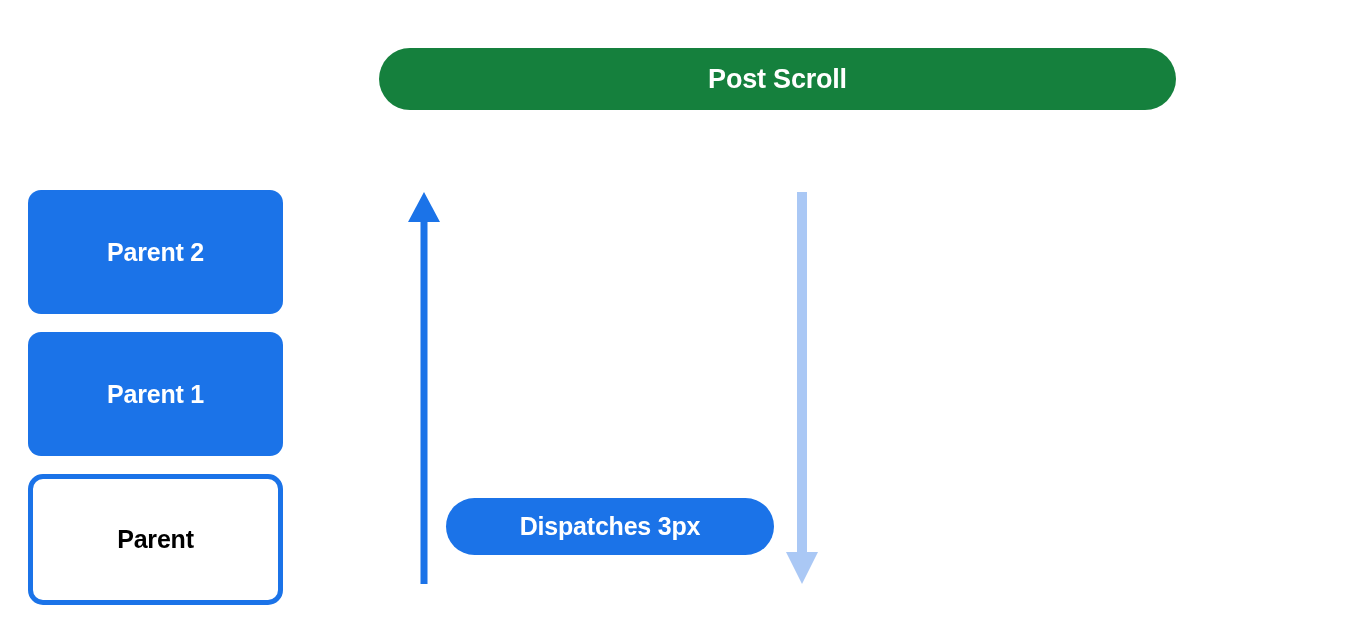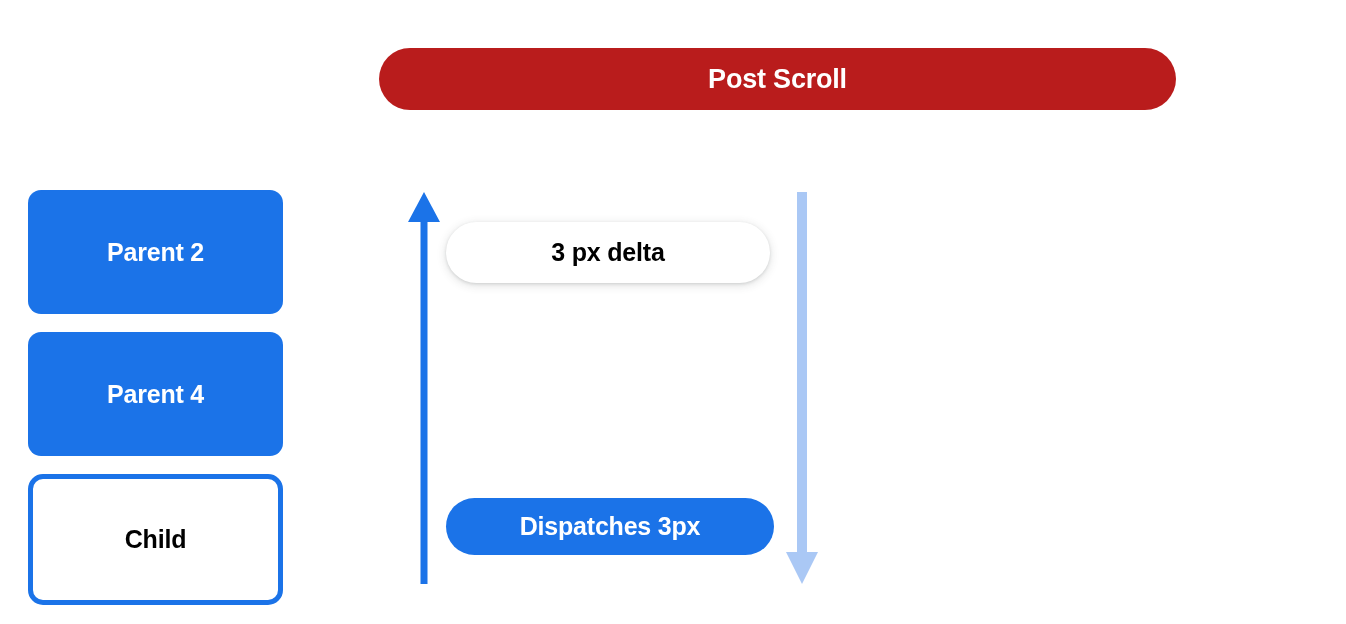--- a/index.html
+++ b/index.html
@@ -21,21 +21,21 @@
     inset: 0;
   }
 
   
   .header-pill {
     position: absolute;
     left: 379px;
     top: 48px;
     width: 797px;
     height: 62px;
-    background: #b91c1c;
+    background: #15803d;
     border-radius: 31px;
     display: flex;
     align-items: center;
     justify-content: center;
     box-sizing: border-box;
   }
   .header-pill .pill-label {
     color: #ffffff;
     font-size: 27px;
     font-weight: bold;
@@ -152,40 +152,37 @@
     <span class="pill-label">Post Scroll</span>
   </div>
 
   <div class="box-stack">
 
     <div class="node-box filled">
       <span class="node-label">Parent 2</span>
     </div>
 
     <div class="node-box filled">
-      <span class="node-label">Parent 4</span>
+      <span class="node-label">Parent 1</span>
     </div>
 
     <div class="node-box outlined">
-      <span class="node-label">Child</span>
+      <span class="node-label">Parent</span>
     </div>
 
   </div>
 
   <svg class="arrow arrow-up-primary" viewBox="0 0 36 392" aria-hidden="true">
     <rect x="14.5" y="22" width="7" height="370" fill="#1b73e8"></rect>
     <polygon points="18,0 34,30 2,30" fill="#1b73e8"></polygon>
   </svg>
 
   <svg class="arrow arrow-down-secondary" viewBox="0 0 36 392" aria-hidden="true">
     <rect x="13" y="0" width="10" height="364" fill="#aac8f5"></rect>
     <polygon points="18,392 34,360 2,360" fill="#aac8f5"></polygon>
   </svg>
 
-  <div class="delta-pill">
-    <span class="pill-label">3 px delta</span>
-  </div>
 
   <div class="dispatch-pill">
     <span class="pill-label">Dispatches 3px</span>
   </div>
 
 </div>
 
 </body></html>

